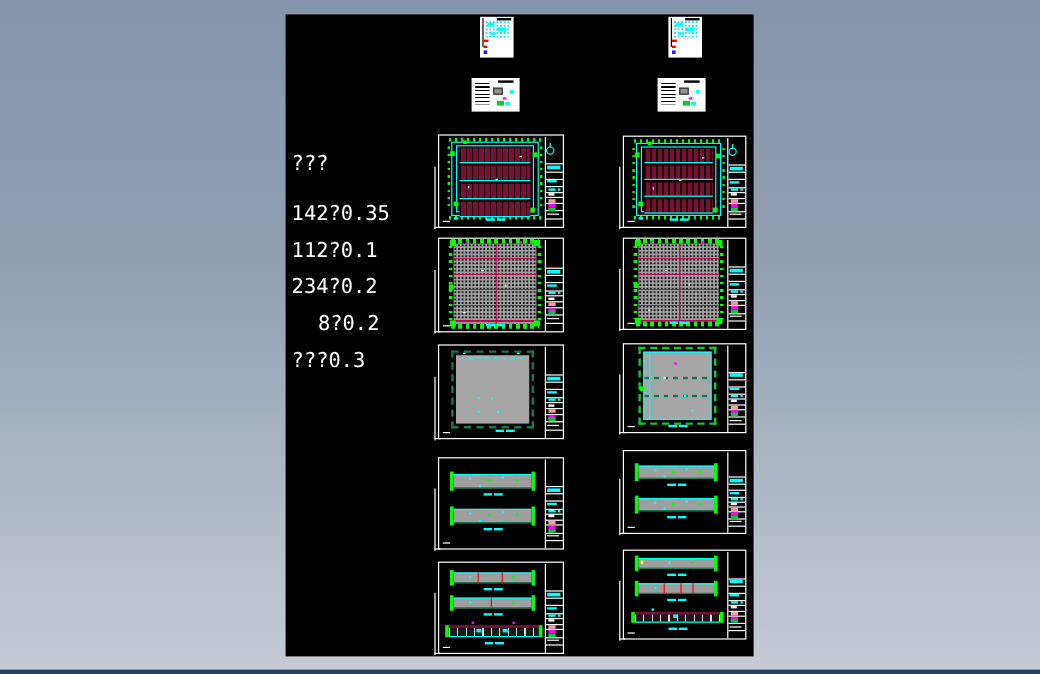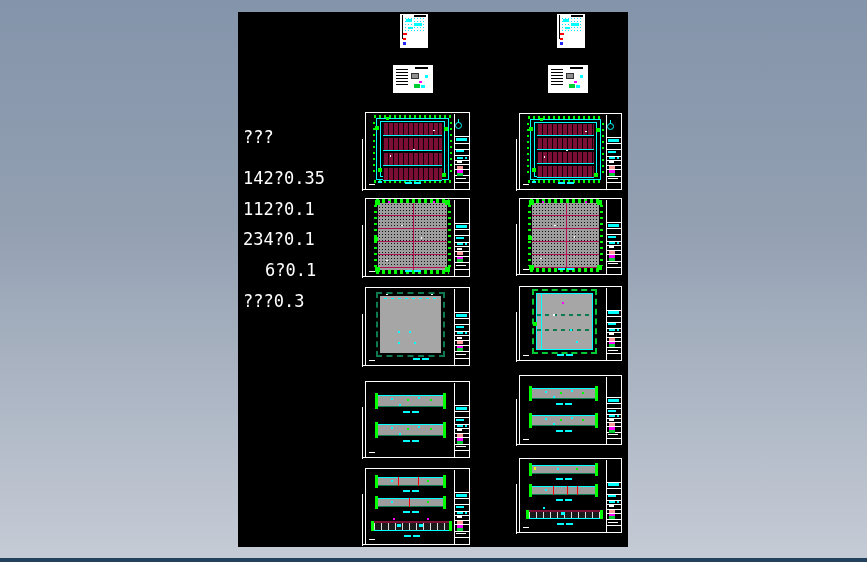--- a/index.html
+++ b/index.html
@@ -37,22 +37,22 @@
 </style>
 </head>
 <body>
 
 <div class="bg">
   <div class="canvas">
     <div class="annotations">
         <div class="ann-line">???</div>
         <div class="ann-line">142?0.35</div>
         <div class="ann-line">112?0.1</div>
-        <div class="ann-line">234?0.1</div>
-        <div class="ann-line">6?0.1</div>
+        <div class="ann-line">234?0.2</div>
+        <div class="ann-line">8?0.2</div>
         <div class="ann-line">???0.3</div>
       </div>
     <div id="sheets">
         <div class="sheet paper" style="left: 162px; top: 2px; width: 28px; height: 34px;">
           <div style="left: 2px; top: 1px; width: 1px; height: 24px; background: rgb(0, 0, 0);"></div>
           <div style="left: 14px; top: 1px; width: 12px; height: 2px; background: rgb(0, 0, 0);"></div>
           <div style="left: 4px; top: 3px; width: 20px; height: 14px; background: radial-gradient(circle, rgb(0, 230, 255) 0.8px, transparent 0.9px) 0% 0% / 3px 3px;"></div>
           <div style="left: 6px; top: 5px; width: 6px; height: 3px; background: rgb(0, 255, 255);"></div>
           <div style="left: 14px; top: 9px; width: 8px; height: 3px; background: rgb(0, 255, 255);"></div>
           <div style="left: 8px; top: 13px; width: 5px; height: 2px; background: rgb(0, 255, 255);"></div>

